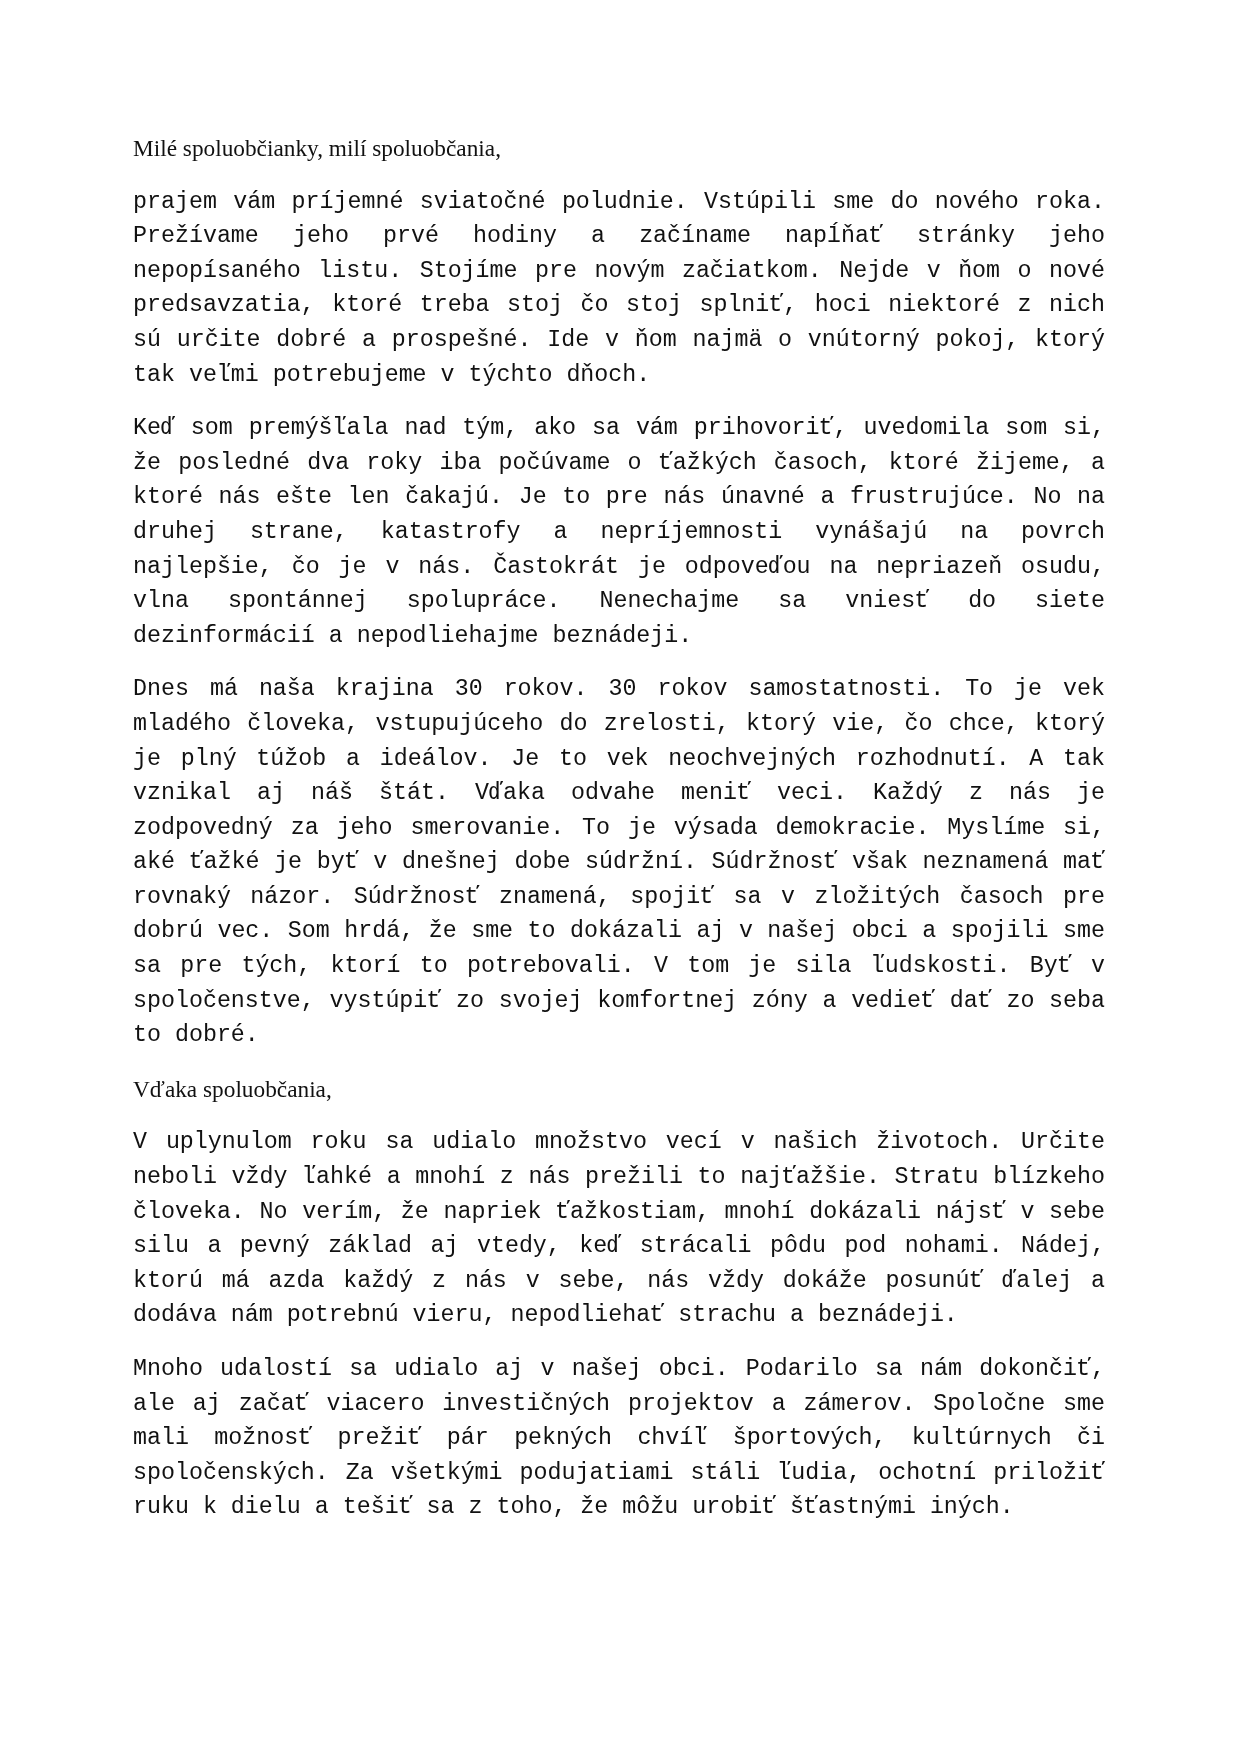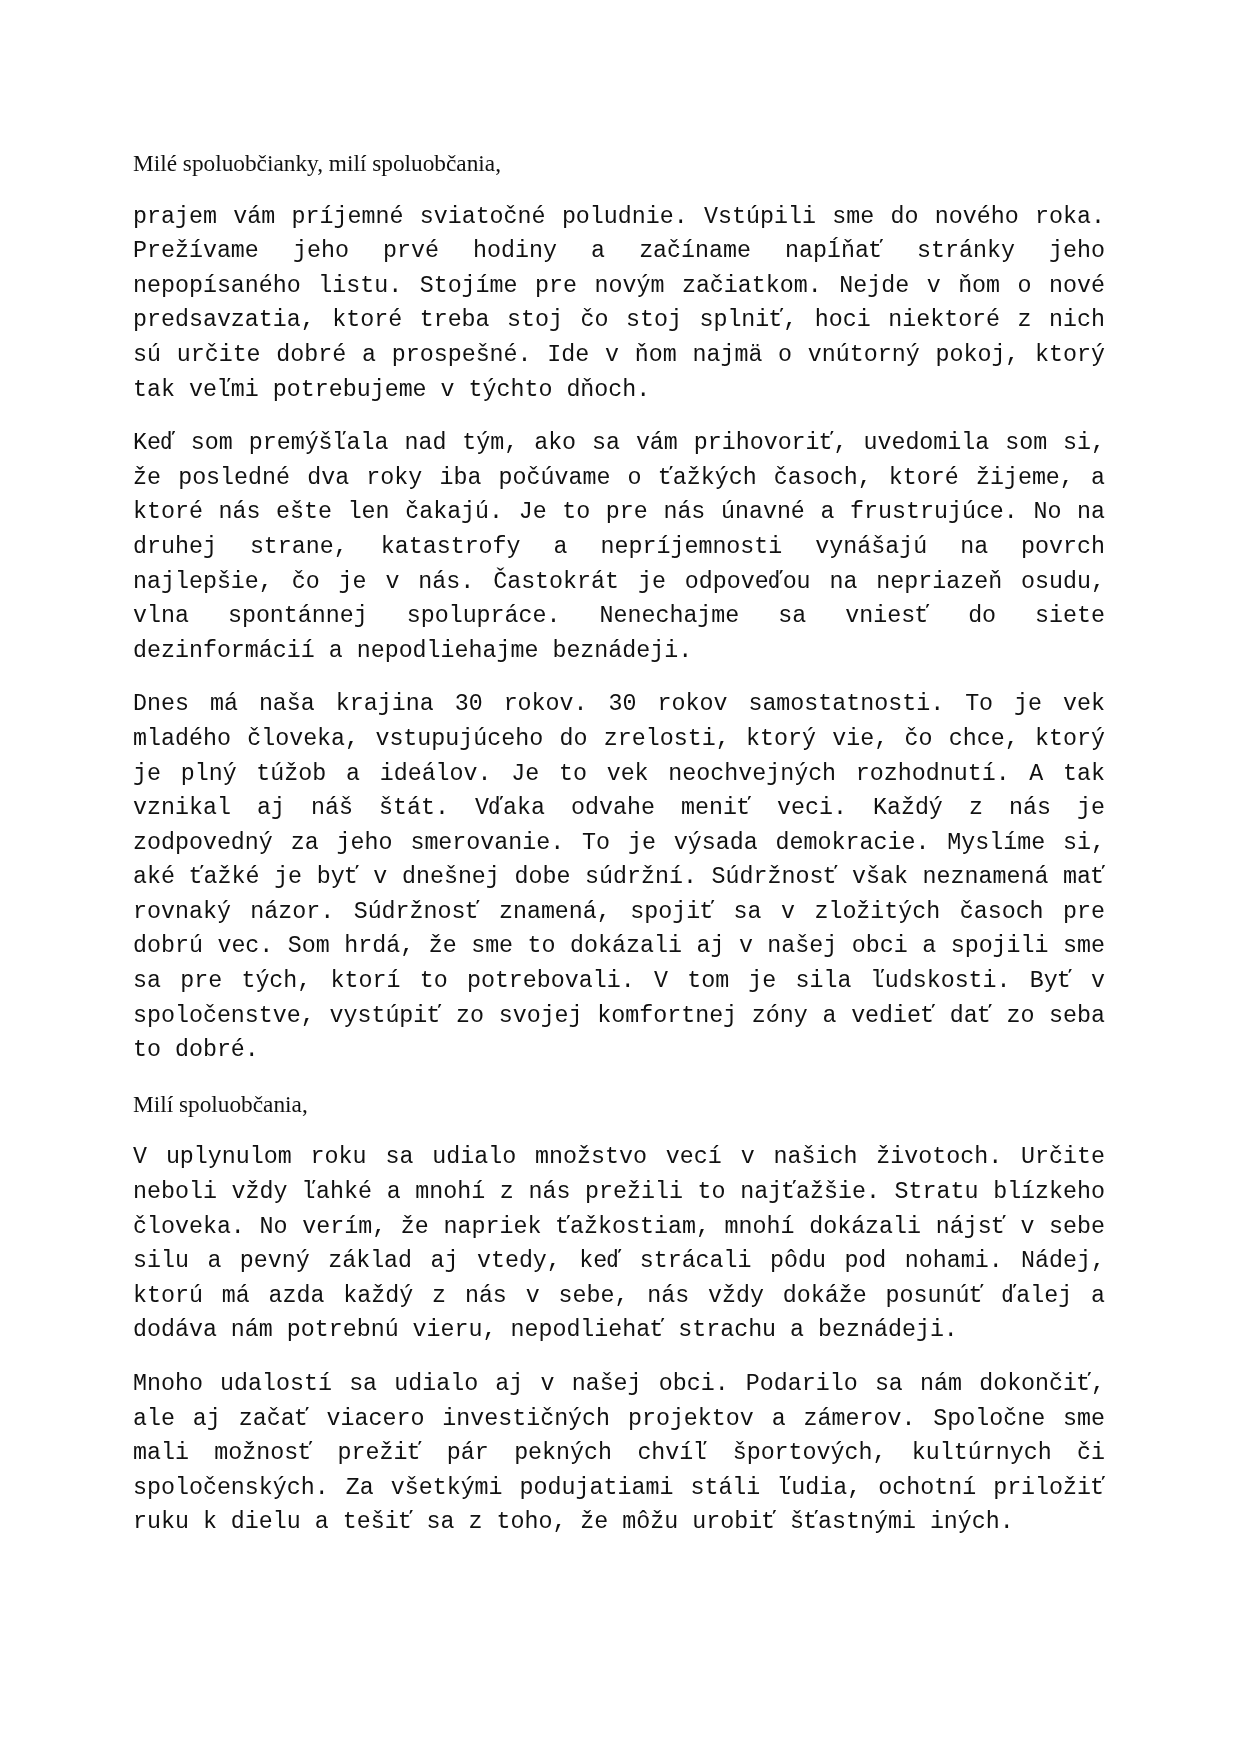--- a/index.html
+++ b/index.html
@@ -9,21 +9,21 @@
   }
   body {
     width: 1240px;
     height: 1754px;
     position: relative;
     overflow: hidden;
   }
   .page {
     position: absolute;
     left: 133px;
-    top: 146px;
+    top: 131px;
     width: 972px;
     font-family: "Liberation Serif", "DejaVu Serif", serif;
     font-size: 23.3px;
     line-height: 34.6px;
     color: #111111;
   }
   .para {
     margin: 0 0 19px 0;
     text-align: justify;
     text-justify: inter-word;
@@ -35,16 +35,16 @@
   }
 </style>
 </head>
 <body>
 
 <div class="page">
   <p class="salutation">Milé spoluobčianky, milí spoluobčania,</p>
   <p class="para">prajem vám príjemné sviatočné poludnie. Vstúpili sme do nového roka. Prežívame jeho prvé hodiny a začíname napĺňať stránky jeho nepopísaného listu. Stojíme pre novým začiatkom. Nejde v ňom o nové predsavzatia, ktoré treba stoj čo stoj splniť, hoci niektoré z nich sú určite dobré a prospešné. Ide v ňom najmä o vnútorný pokoj, ktorý tak veľmi potrebujeme v týchto dňoch.</p>
   <p class="para">Keď som premýšľala nad tým, ako sa vám prihovoriť, uvedomila som si, že posledné dva roky iba počúvame o ťažkých časoch, ktoré žijeme, a ktoré nás ešte len čakajú. Je to pre nás únavné a frustrujúce. No na druhej strane, katastrofy a nepríjemnosti vynášajú na povrch najlepšie, čo je v nás. Častokrát je odpoveďou na nepriazeň osudu, vlna spontánnej spolupráce. Nenechajme sa vniesť do siete dezinformácií a nepodliehajme beznádeji.</p>
   <p class="para">Dnes má naša krajina 30 rokov. 30 rokov samostatnosti. To je vek mladého človeka, vstupujúceho do zrelosti, ktorý vie, čo chce, ktorý je plný túžob a ideálov. Je to vek neochvejných rozhodnutí. A tak vznikal aj náš štát. Vďaka odvahe meniť veci. Každý z nás je zodpovedný za jeho smerovanie. To je výsada demokracie. Myslíme si, aké ťažké je byť v dnešnej dobe súdržní. Súdržnosť však neznamená mať rovnaký názor. Súdržnosť znamená, spojiť sa v zložitých časoch pre dobrú vec. Som hrdá, že sme to dokázali aj v našej obci a spojili sme sa pre tých, ktorí to potrebovali. V tom je sila ľudskosti. Byť v spoločenstve, vystúpiť zo svojej komfortnej zóny a vedieť dať zo seba to dobré.</p>
-  <p class="salutation">Milí spoluobčania,</p>
+  <p class="salutation">Vďaka spoluobčania,</p>
   <p class="para">V uplynulom roku sa udialo množstvo vecí v našich životoch. Určite neboli vždy ľahké a mnohí z nás prežili to najťažšie. Stratu blízkeho človeka. No verím, že napriek ťažkostiam, mnohí dokázali nájsť v sebe silu a pevný základ aj vtedy, keď strácali pôdu pod nohami. Nádej, ktorú má azda každý z nás v sebe, nás vždy dokáže posunúť ďalej a dodáva nám potrebnú vieru, nepodliehať strachu a beznádeji.</p>
   <p class="para">Mnoho udalostí sa udialo aj v našej obci. Podarilo sa nám dokončiť, ale aj začať viacero investičných projektov a zámerov. Spoločne sme mali možnosť prežiť pár pekných chvíľ športových, kultúrnych či spoločenských. Za všetkými podujatiami stáli ľudia, ochotní priložiť ruku k dielu a tešiť sa z toho, že môžu urobiť šťastnými iných.</p>
 </div>
 
 </body></html>

